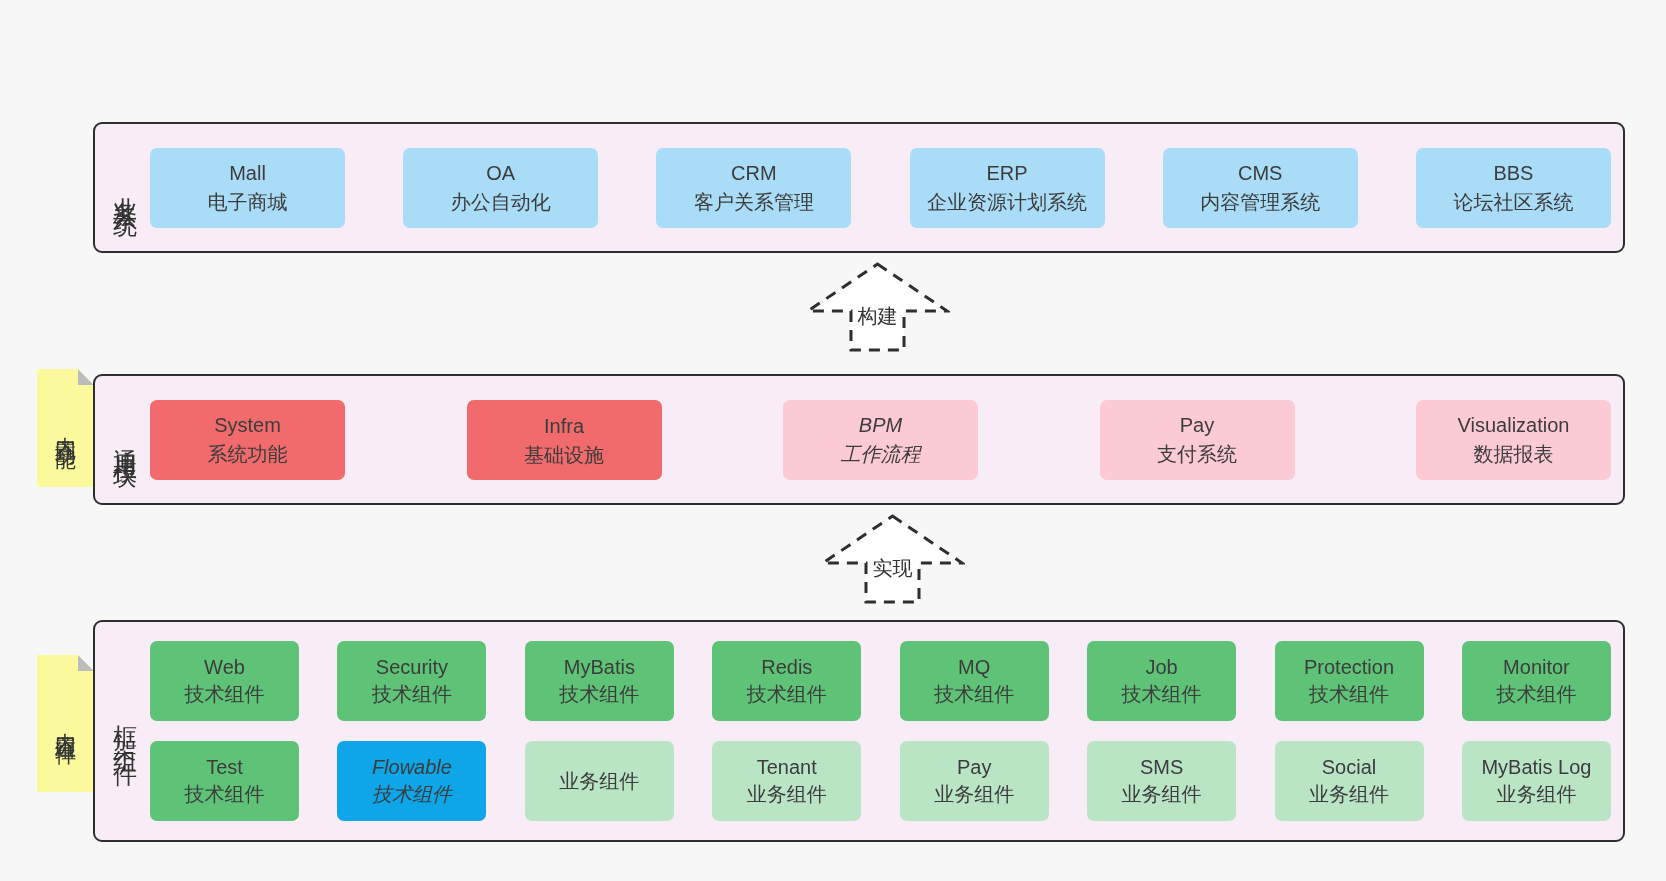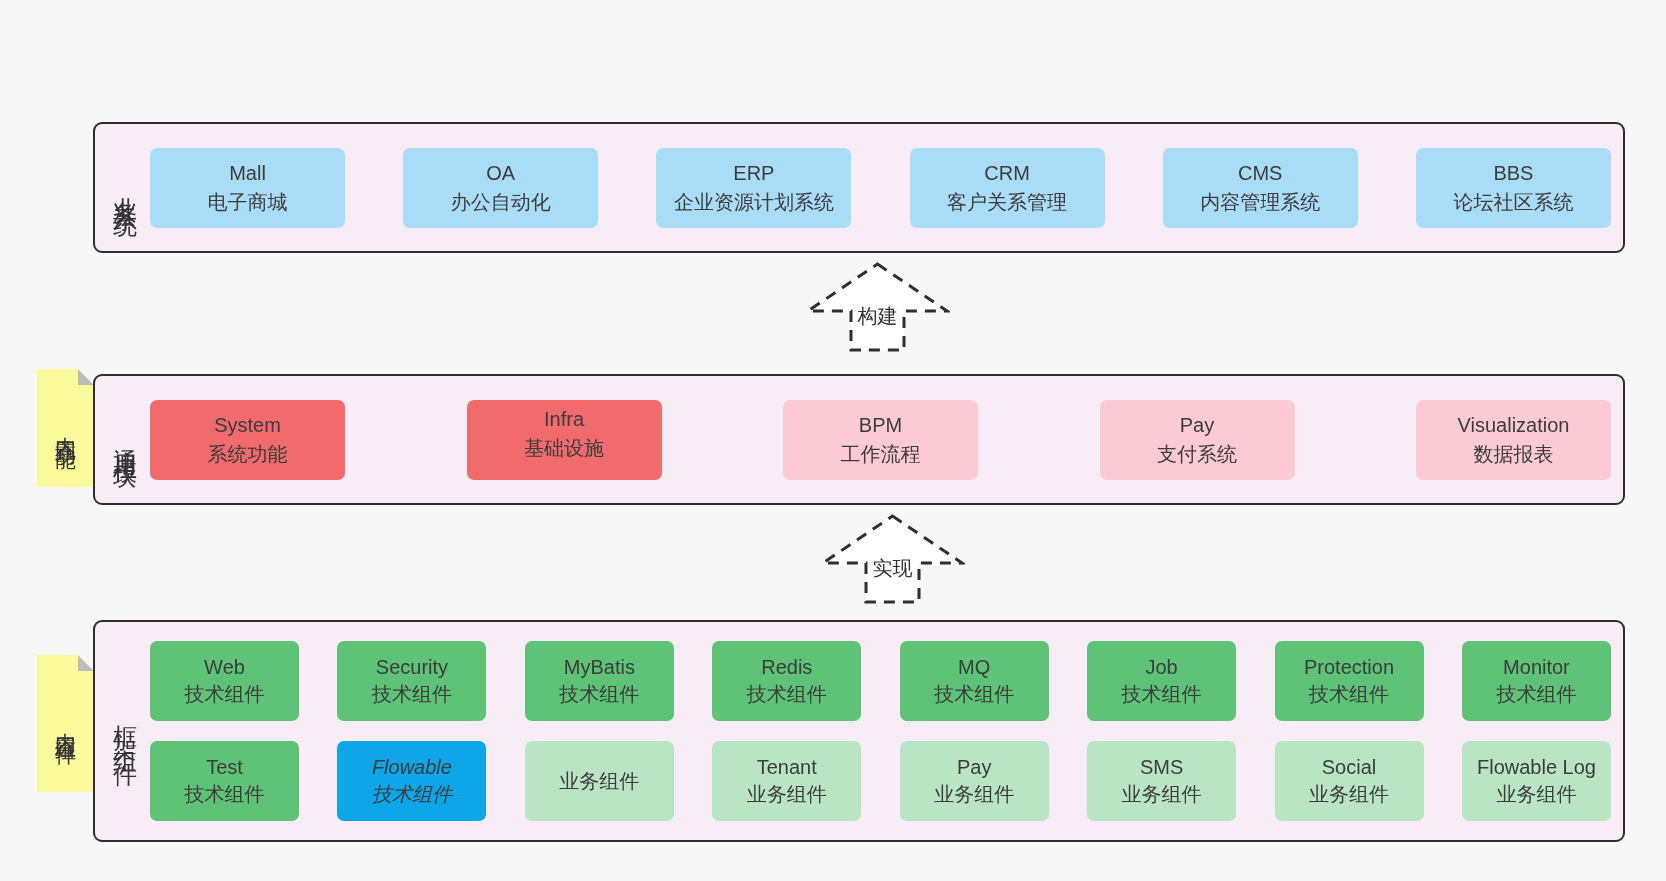--- a/index.html
+++ b/index.html
@@ -28,21 +28,21 @@
     position:absolute;left:55px;right:12px;top:0;bottom:0;
     display:flex;align-items:center;justify-content:space-between;
   }
   .grid{
     position:absolute;left:55px;right:12px;top:19px;bottom:19px;
     display:flex;flex-direction:column;justify-content:space-between;
   }
   .grid .grow{display:flex;justify-content:space-between;}
   
   .box{
-    border-radius:7px;box-sizing:border-box;padding:17px 8px;
+    border-radius:7px;box-sizing:border-box;padding:10px 8px;
     display:flex;flex-direction:column;align-items:center;justify-content:center;
     text-align:center;font-size:20px;line-height:29px;color:#3c3c3c;
   }
   .box-lg{width:195px;height:80px;}
   .box-sm{width:149px;height:80px;line-height:27px;}
   
   .sticky{
     position:absolute;left:37px;width:57px;z-index:0;
     clip-path:polygon(0 0,calc(100% - 16px) 0,100% 16px,100% 100%,0 100%);
   }
@@ -75,26 +75,26 @@
   <div class="boxes">
     <div class="box box-lg" style="background: rgb(169, 220, 247);">
       <span>Mall</span>
       <span>电子商城</span>
     </div>
     <div class="box box-lg" style="background: rgb(169, 220, 247);">
       <span>OA</span>
       <span>办公自动化</span>
     </div>
     <div class="box box-lg" style="background: rgb(169, 220, 247);">
+      <span>CRM</span>
+      <span>客户关系管理</span>
+    </div>
+    <div class="box box-lg" style="background: rgb(169, 220, 247);">
       <span>ERP</span>
       <span>企业资源计划系统</span>
-    </div>
-    <div class="box box-lg" style="background: rgb(169, 220, 247);">
-      <span>CRM</span>
-      <span>客户关系管理</span>
     </div>
     <div class="box box-lg" style="background: rgb(169, 220, 247);">
       <span>CMS</span>
       <span>内容管理系统</span>
     </div>
     <div class="box box-lg" style="background: rgb(169, 220, 247);">
       <span>BBS</span>
       <span>论坛社区系统</span>
     </div>
   </div>
@@ -116,21 +116,21 @@
   <div class="vlabel">通用模块</div>
   <div class="boxes">
     <div class="box box-lg" style="background: rgb(241, 106, 108);">
       <span>System</span>
       <span>系统功能</span>
     </div>
     <div class="box box-lg" style="background: rgb(241, 106, 108); justify-content: flex-end;">
       <span>Infra</span>
       <span>基础设施</span>
     </div>
-    <div class="box box-lg" style="background: rgb(252, 202, 212);">
+    <div class="box box-lg" style="background: rgb(252, 202, 212); font-style: italic;">
       <span>BPM</span>
       <span>工作流程</span>
     </div>
     <div class="box box-lg" style="background: rgb(252, 202, 212);">
       <span>Pay</span>
       <span>支付系统</span>
     </div>
     <div class="box box-lg" style="background: rgb(252, 202, 212);">
       <span>Visualization</span>
       <span>数据报表</span>
@@ -209,18 +209,18 @@
       </div>
       <div class="box box-sm" style="background: rgb(186, 229, 197);">
         <span>SMS</span>
         <span>业务组件</span>
       </div>
       <div class="box box-sm" style="background: rgb(186, 229, 197);">
         <span>Social</span>
         <span>业务组件</span>
       </div>
       <div class="box box-sm" style="background: rgb(186, 229, 197);">
-        <span>Flowable Log</span>
+        <span>MyBatis Log</span>
         <span>业务组件</span>
       </div>
     </div>
   </div>
 </div>
 
 </body></html>

